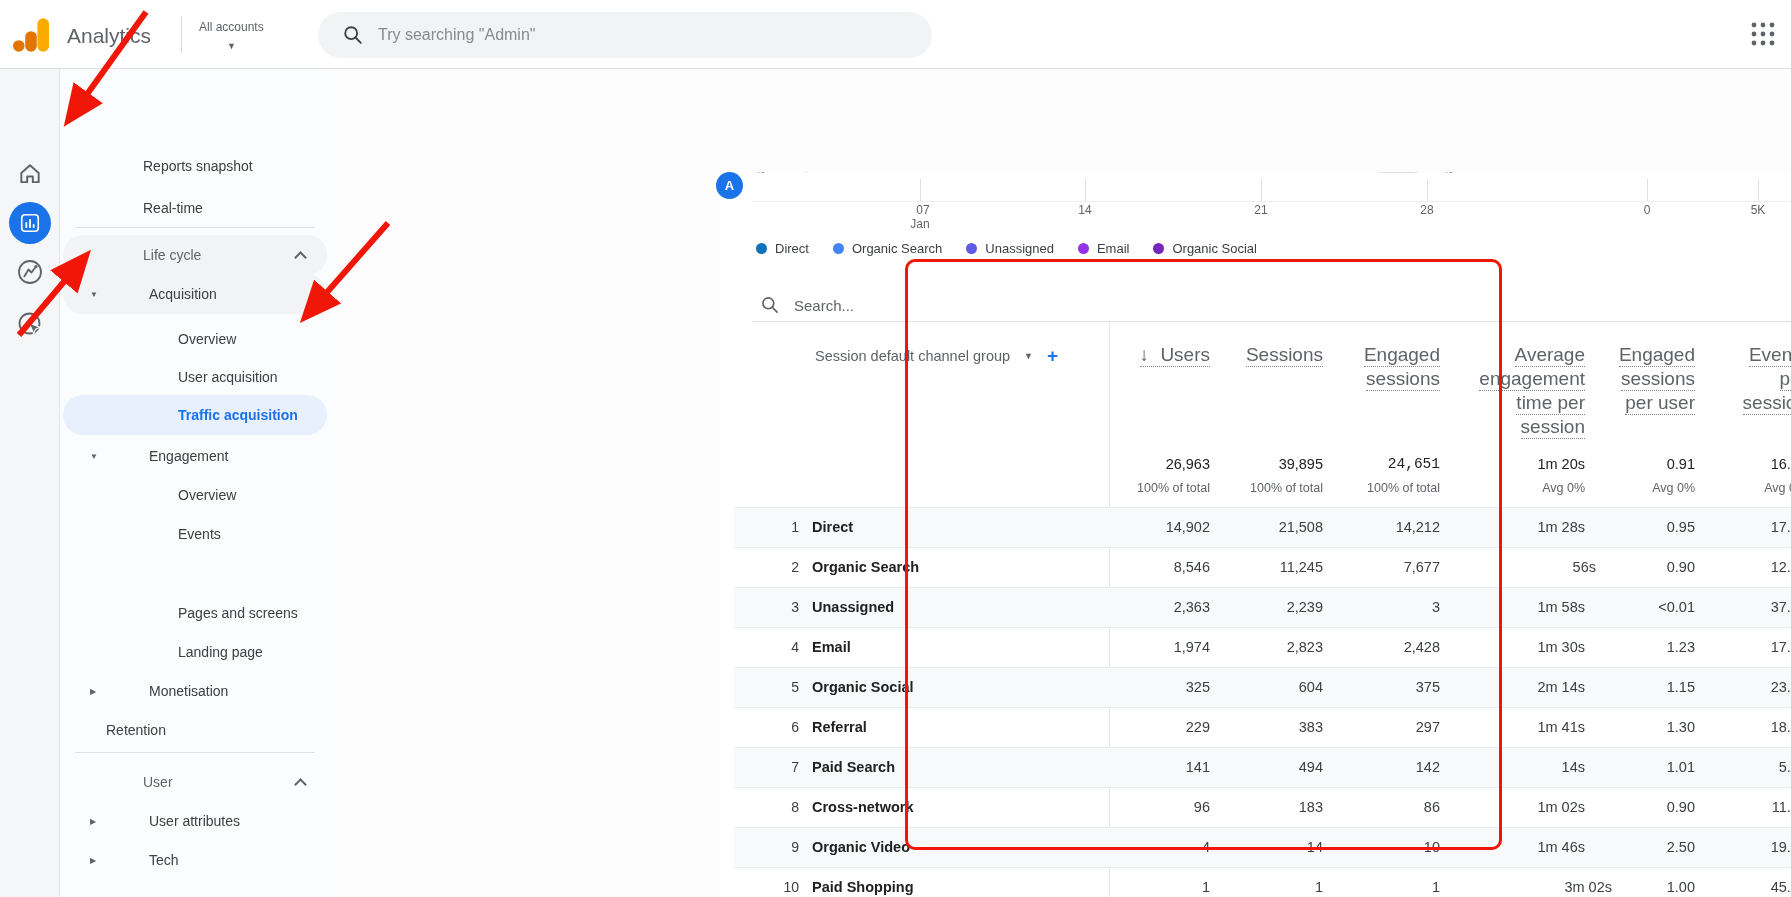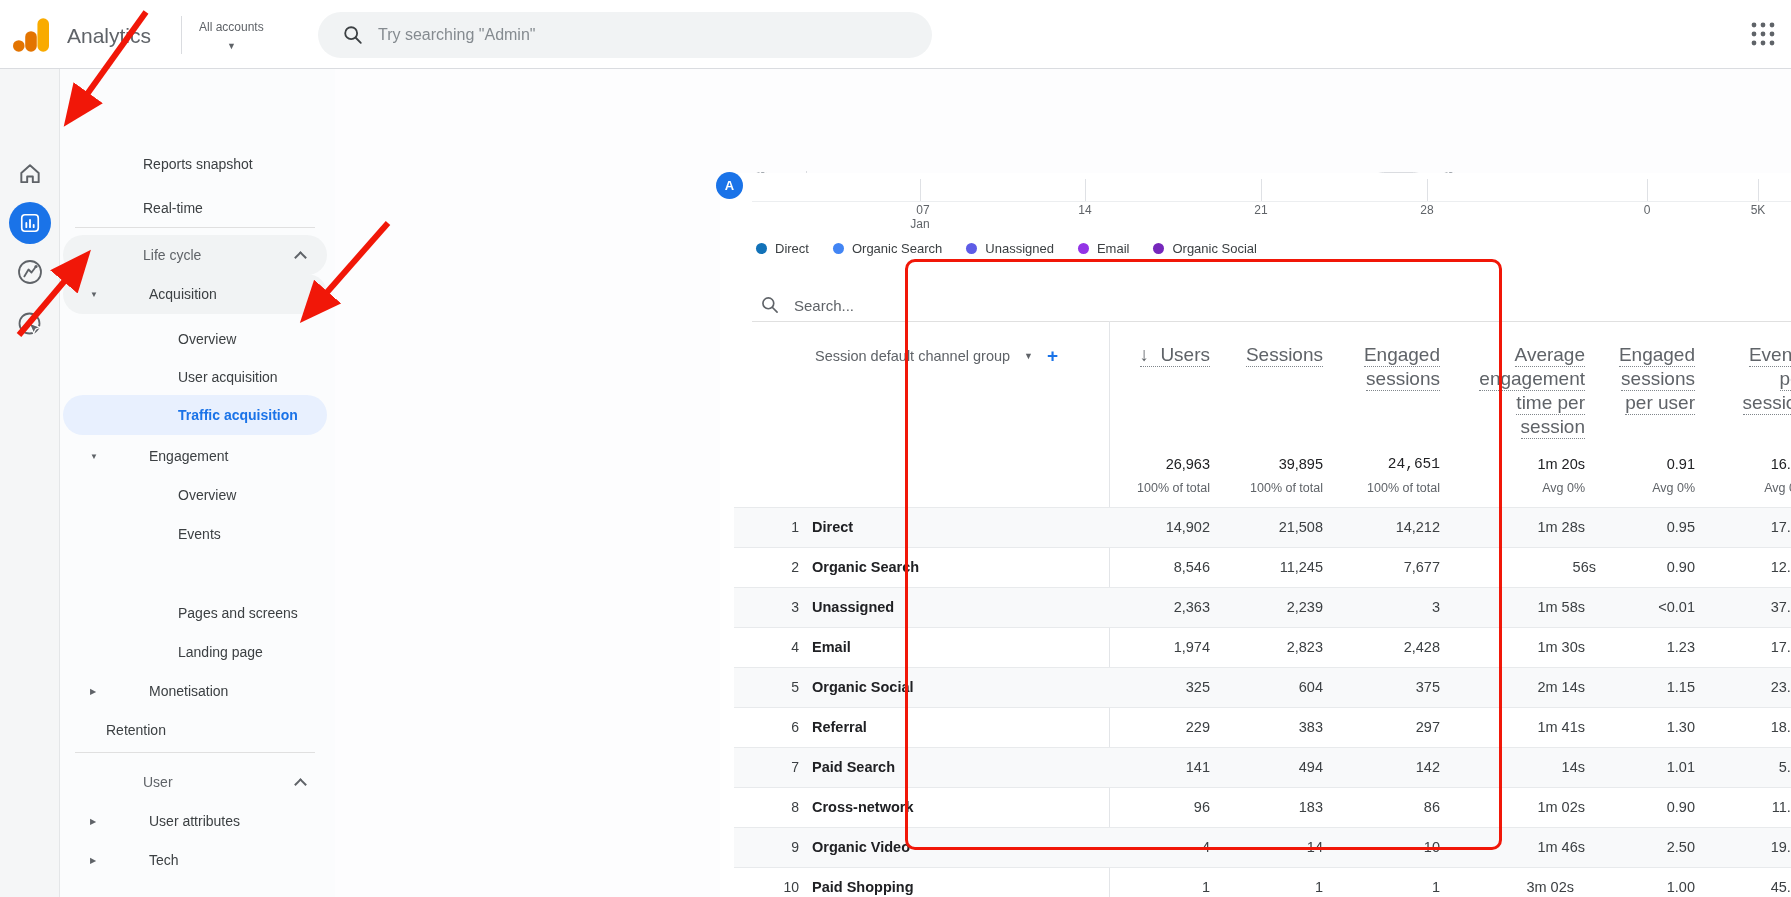--- a/index.html
+++ b/index.html
@@ -150,21 +150,21 @@
     </div>
     <div class="rail-ic" style="top:242px">
       <svg width="27" height="27" viewBox="0 0 27 27">
         <circle cx="12.5" cy="12.5" r="10" fill="none" stroke="#5f6368" stroke-width="1.8"></circle>
         <path d="M12 12 l11 4.2 -4.4 1.9 -1.9 4.4 z" fill="#5f6368" stroke="#fff" stroke-width="1.2"></path>
       </svg>
     </div>
   </div>
 
   <div id="sidebar">
-      <div class="sb-item" style="top: 75px;">
+      <div class="sb-item" style="top: 65px; align-items: flex-end;">
         <span class="lbl-item">Reports snapshot</span>
       </div>
       <div class="sb-item" style="top: 119px;">
         <span class="lbl-item">Real-time</span>
       </div>
       <div class="sb-div" style="top: 158px;"></div>
       <div class="sb-item gray section" style="top: 166px;">
         <span class="lbl-item">Life cycle</span>
         <span class="chev-up"></span>
       </div>
@@ -430,21 +430,21 @@
             <span class="rval" style="right: 391px;">2.50</span>
             <span class="rval" style="right: 279px;">19.07</span>
             <span class="rval" style="right: 3px;"></span>
           </div>
           <div class="trow" style="top: 694px;">
             <span class="rnum">10</span>
             <span class="rchan">Paid Shopping</span>
             <span class="rval" style="right: 876px;">1</span>
             <span class="rval" style="right: 763px;">1</span>
             <span class="rval" style="right: 646px;">1</span>
-            <span class="rval" style="right: 512px;">3m 02s</span>
+            <span class="rval" style="right: 474px;">3m 02s</span>
             <span class="rval" style="right: 391px;">1.00</span>
             <span class="rval" style="right: 279px;">45.00</span>
             <span class="rval" style="right: 3px;"></span>
           </div>
         </div>
 
     </div>
 
   </div>
 

